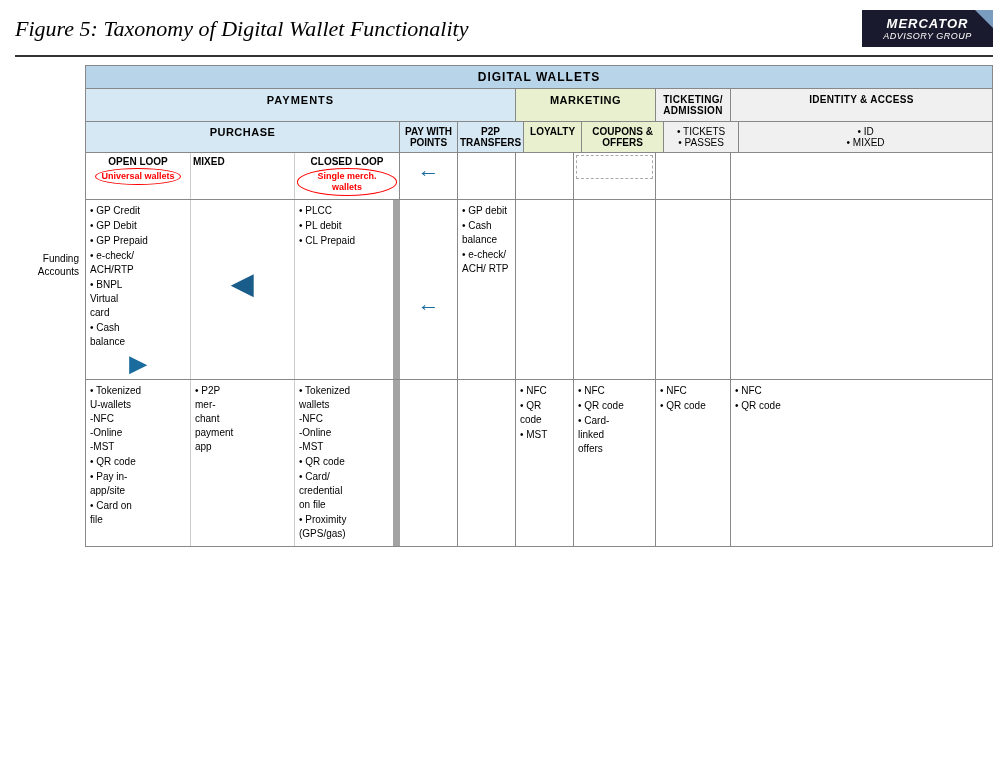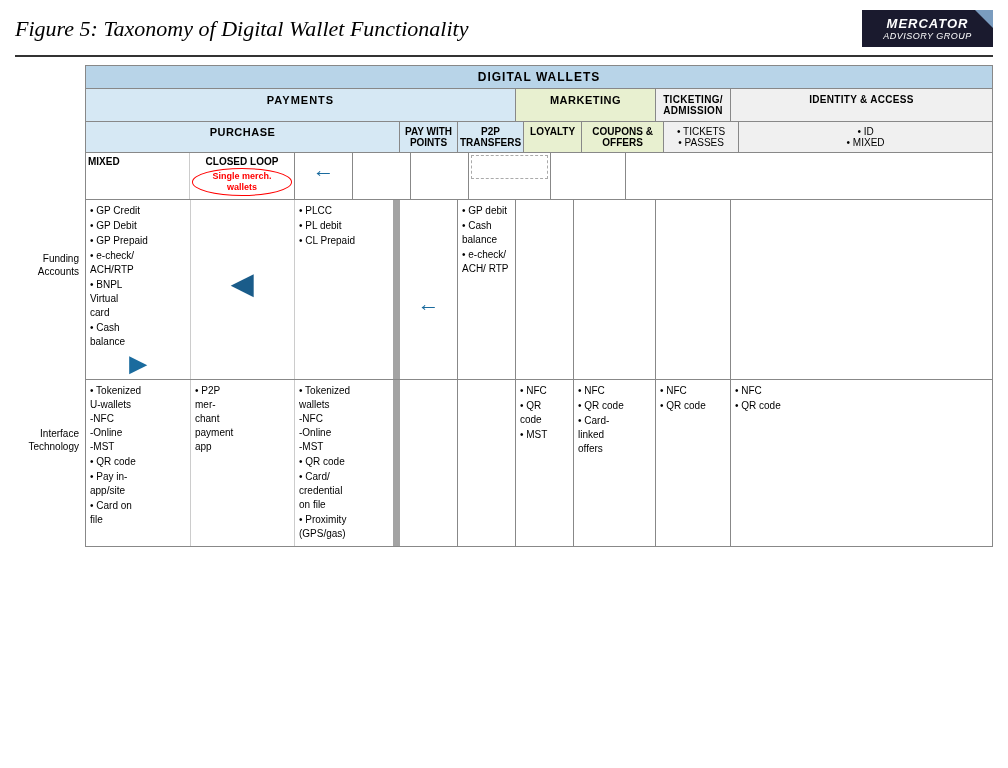--- a/index.html
+++ b/index.html
@@ -375,23 +375,20 @@
 <div class="outer-wrapper">
 
   <div class="row-labels">
 
     <div style="height: 112px;"></div>
 
     <div class="row-label-funding" style="height: 175px;">
       <span>Funding Accounts</span>
     </div>
 
-    <div class="row-label-interface" style="height: 175px;">
-      <span>Interface Technology</span>
-    </div>
   </div>
 
   <div class="table-container">
 
     <div class="dw-header">DIGITAL WALLETS</div>
 
     <div class="col-group-row">
       <div class="col-payments">PAYMENTS</div>
       <div class="col-marketing">MARKETING</div>
       <div class="col-ticketing">TICKETING/ ADMISSION</div>
@@ -410,20 +407,24 @@
         <div style="white-space:pre-line;">• TICKETS
 • PASSES</div>
       </div>
       <div class="sh-id">
         <div style="white-space:pre-line;">• ID
 • MIXED</div>
       </div>
     </div>
 
     <div class="loop-header-row">
+      <div class="lh-openloop">
+        <div>OPEN LOOP</div>
+        <div class="oval-red">Universal wallets</div>
+      </div>
       <div class="lh-mixed">
         <div>MIXED</div>
       </div>
       <div class="lh-closedloop">
         <div>CLOSED LOOP</div>
         <div class="oval-red">Single merch. wallets</div>
       </div>
       <div class="lh-paywithpoints-cell">
 
         <div style="display:flex;align-items:center;justify-content:center;padding-top:6px;">

